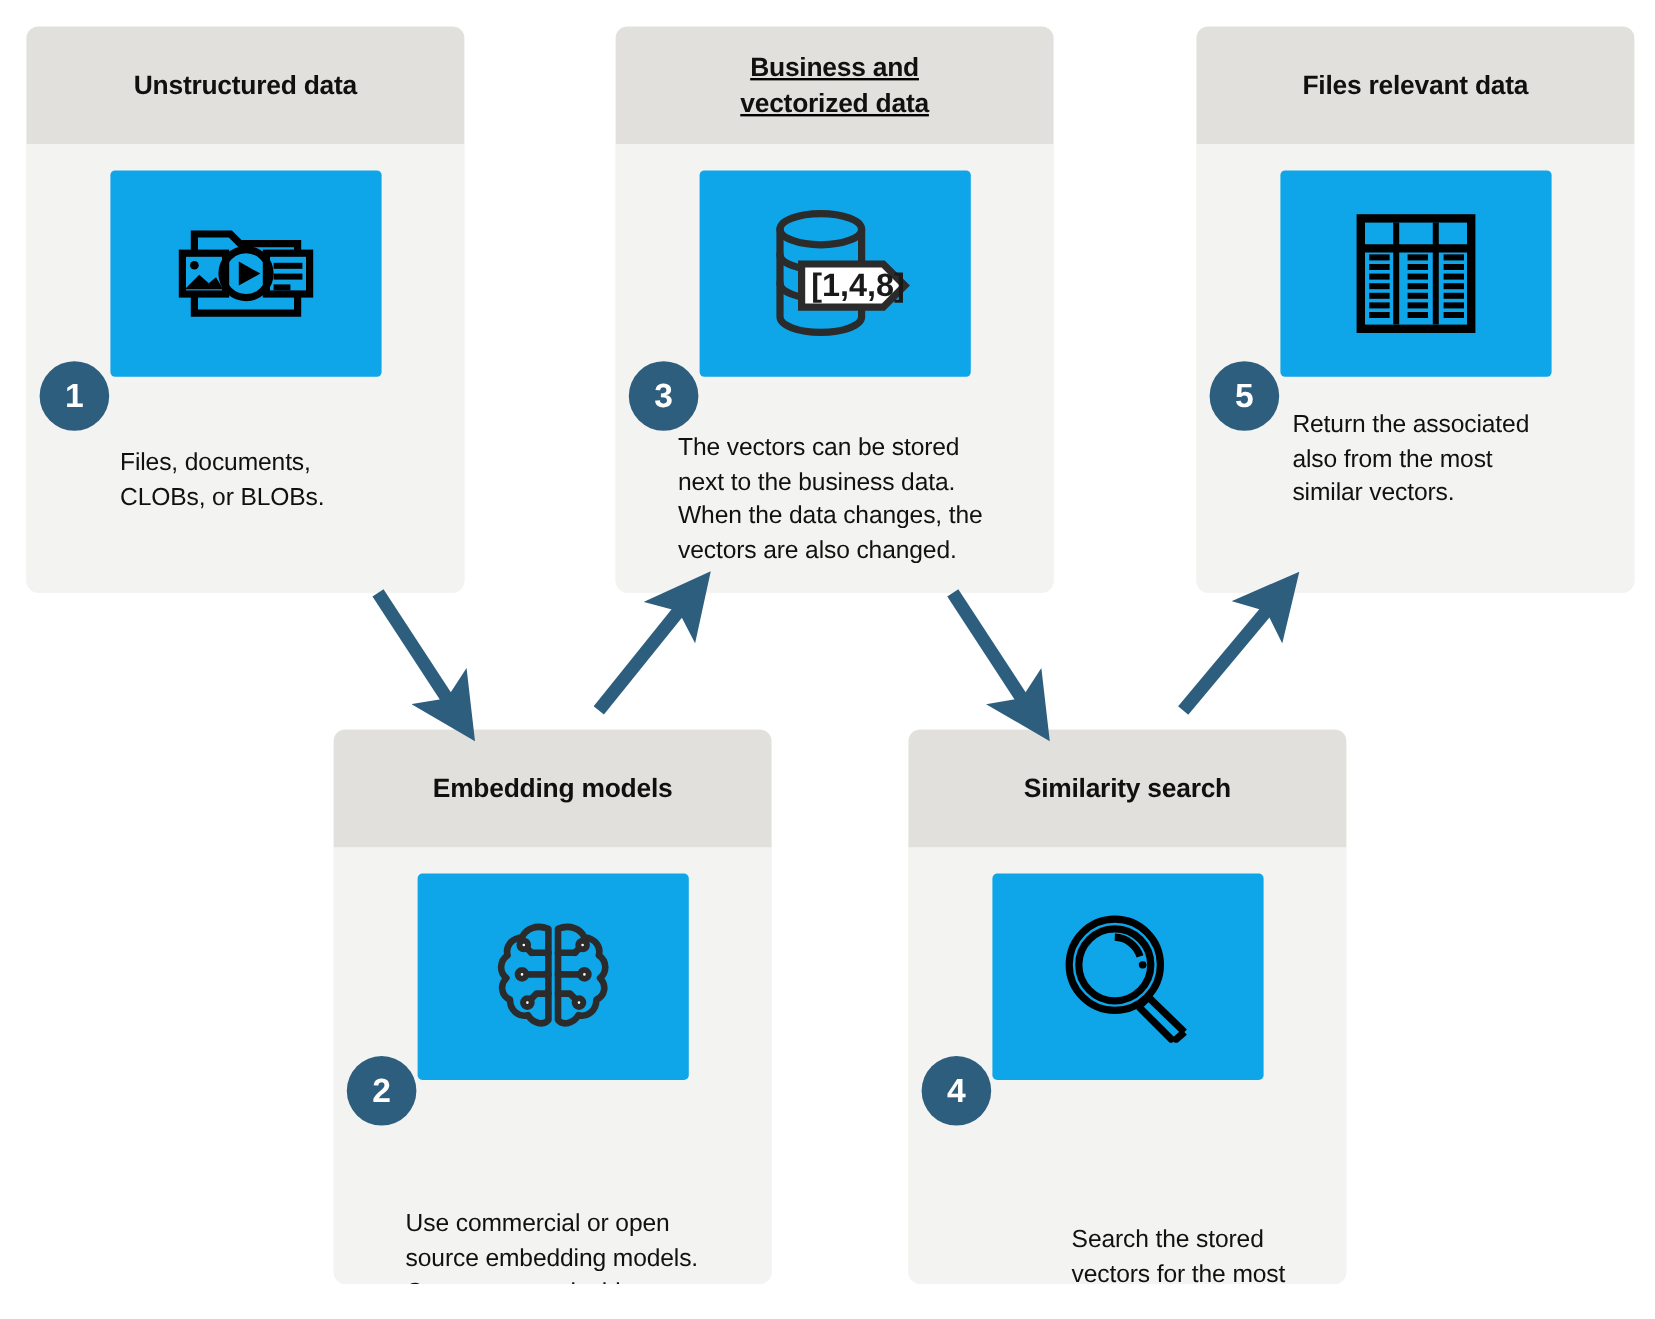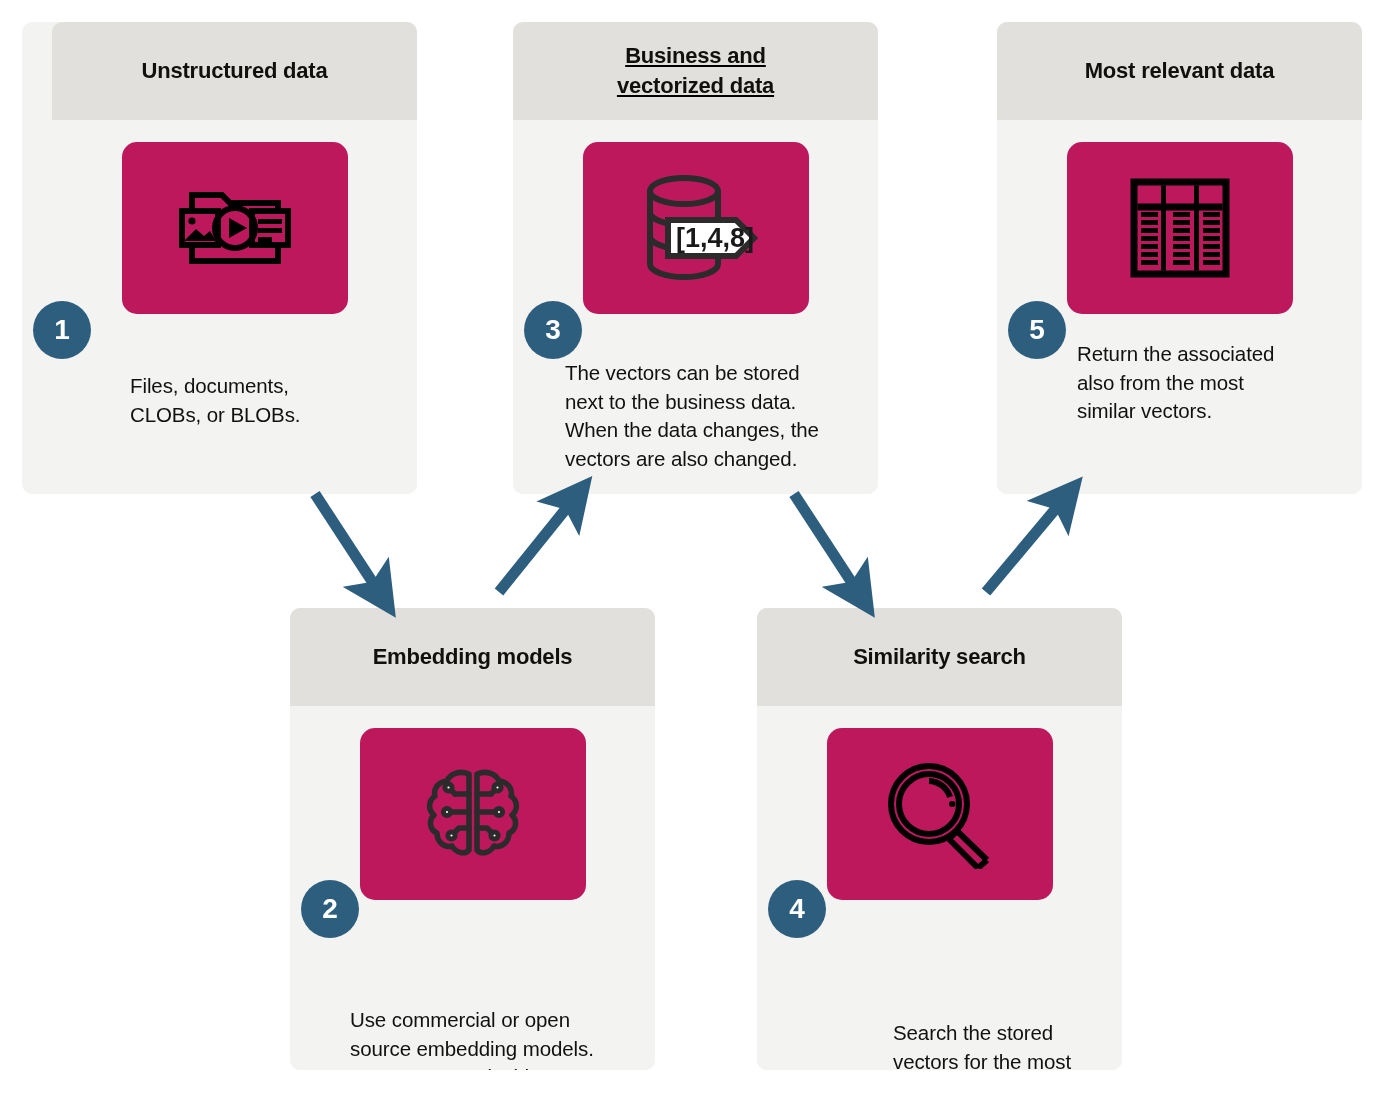--- a/index.html
+++ b/index.html
@@ -50,22 +50,22 @@
   .card-header.one-line { height: 98px; }
   .card-header.two-line { height: 98px; }
   .card-body {
     position: relative;
     padding: 0;
   }
   .icon-tile {
     position: absolute;
     width: 226px;
     height: 172px;
-    background: #be185d;
-    border-radius: 15px;
+    background: #0ea5e9;
+    border-radius: 4px;
     display: flex;
     align-items: center;
     justify-content: center;
   }
   .card-text {
     position: absolute;
     font-size: 20.5px;
     line-height: 28.5px;
     color: #111111;
     letter-spacing: -0.1px;
@@ -92,24 +92,24 @@
   #arrow-layer {
     position: absolute;
     left: 0; top: 0;
     width: 1379px;
     height: 1099px;
     pointer-events: none;
     z-index: 2;
   }
 
   
-  #card-unstructured { left: 22px;  top: 22px;  height: 472px; padding-left: 30px; }
+  #card-unstructured { left: 22px;  top: 22px;  height: 472px; }
   #card-business     { left: 513px; top: 22px;  height: 472px; text-decoration: underline; }
   #card-relevant     { left: 997px; top: 22px;  height: 472px; }
-  #card-embedding    { left: 290px; top: 608px; height: 462px; }
+  #card-embedding    { left: 278px; top: 608px; height: 462px; }
   #card-similarity   { left: 757px; top: 608px; height: 462px; }
 </style>
 </head>
 <body>
 
 <div id="diagram-root">
 
   <svg id="arrow-layer" viewBox="0 0 1379 1099" width="1379" height="1099">
     <defs>
       <marker id="arrowhead" markerWidth="5" markerHeight="5" refX="2.2" refY="2.5" orient="auto" markerUnits="strokeWidth">
@@ -179,21 +179,21 @@
 next to the business data.
 When the data changes, the
 vectors are also changed.</div>
       </div>
     </div>
     <div class="step-badge" style="left:11px; top:279px;">3</div>
   </div>
 
   <div class="card" id="card-relevant">
     <div class="card-inner">
-      <div class="card-header one-line">Most relevant data</div>
+      <div class="card-header one-line">Files relevant data</div>
       <div class="card-body">
         <div class="icon-tile" style="left:70px; top:22px;">
           <svg width="104" height="104" viewBox="0 0 104 104">
             <rect x="6" y="6" width="92" height="92" fill="none" stroke="#000" stroke-width="7"></rect>
 
             <line x1="9.5" y1="31" x2="94.5" y2="31" stroke="#000" stroke-width="7"></line>
 
             <line x1="35.5" y1="9.5" x2="35.5" y2="94.5" stroke="#000" stroke-width="5"></line>
             <line x1="68.5" y1="9.5" x2="68.5" y2="94.5" stroke="#000" stroke-width="5"></line>
 

